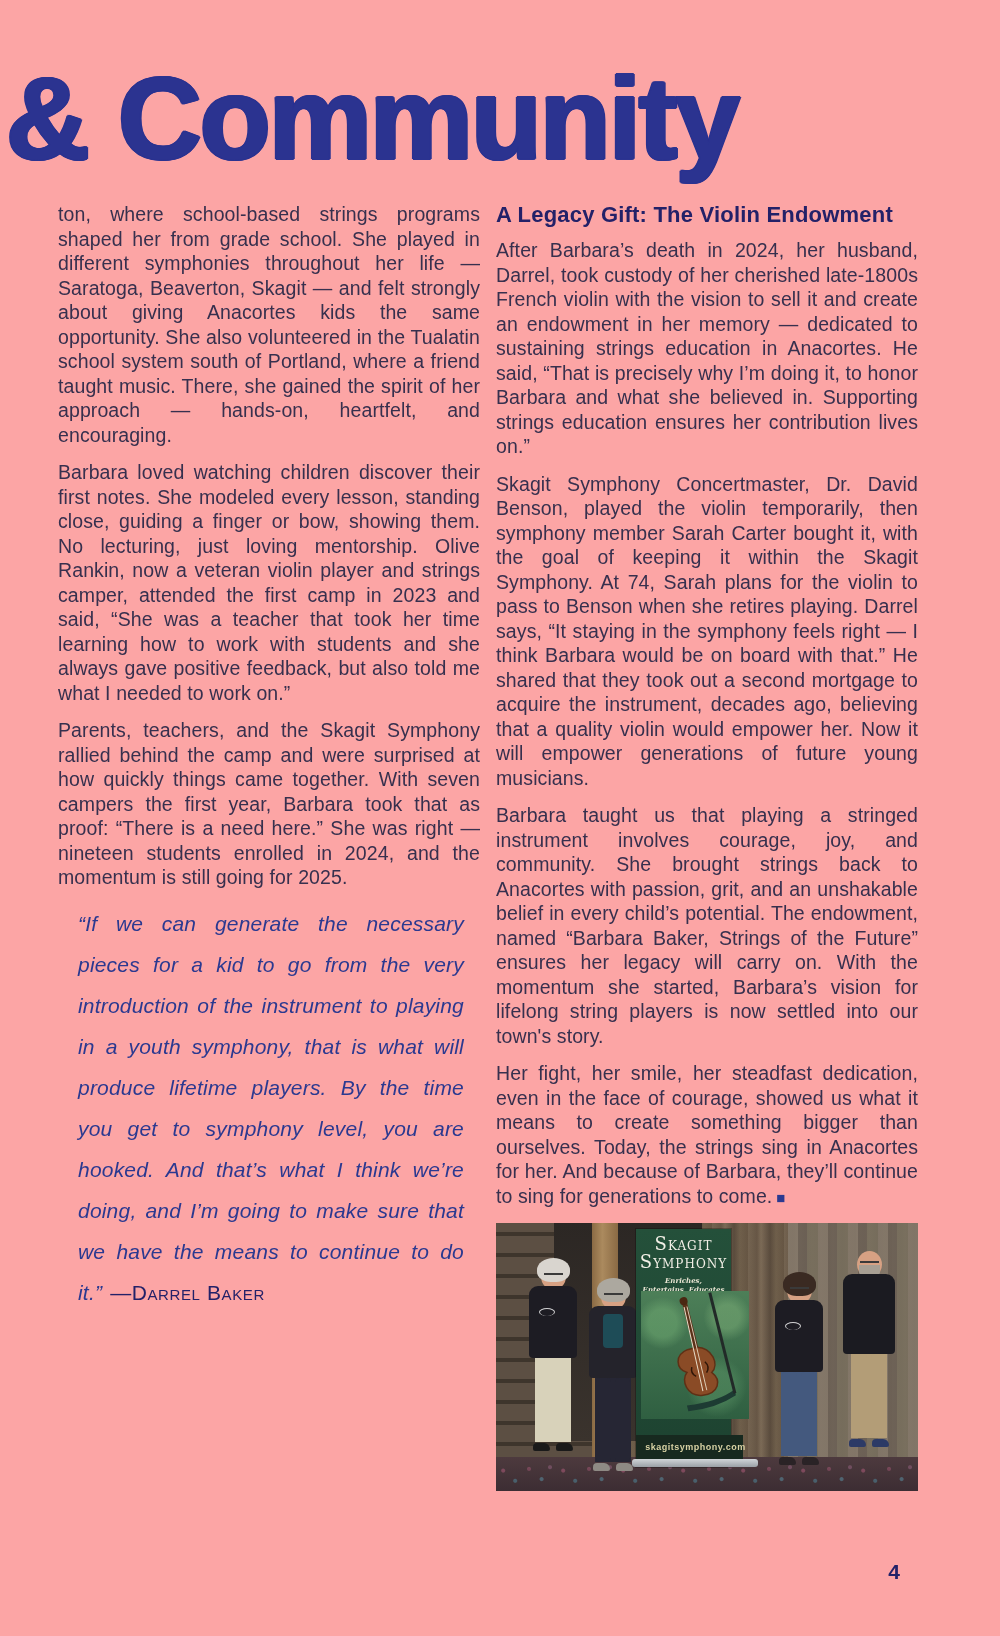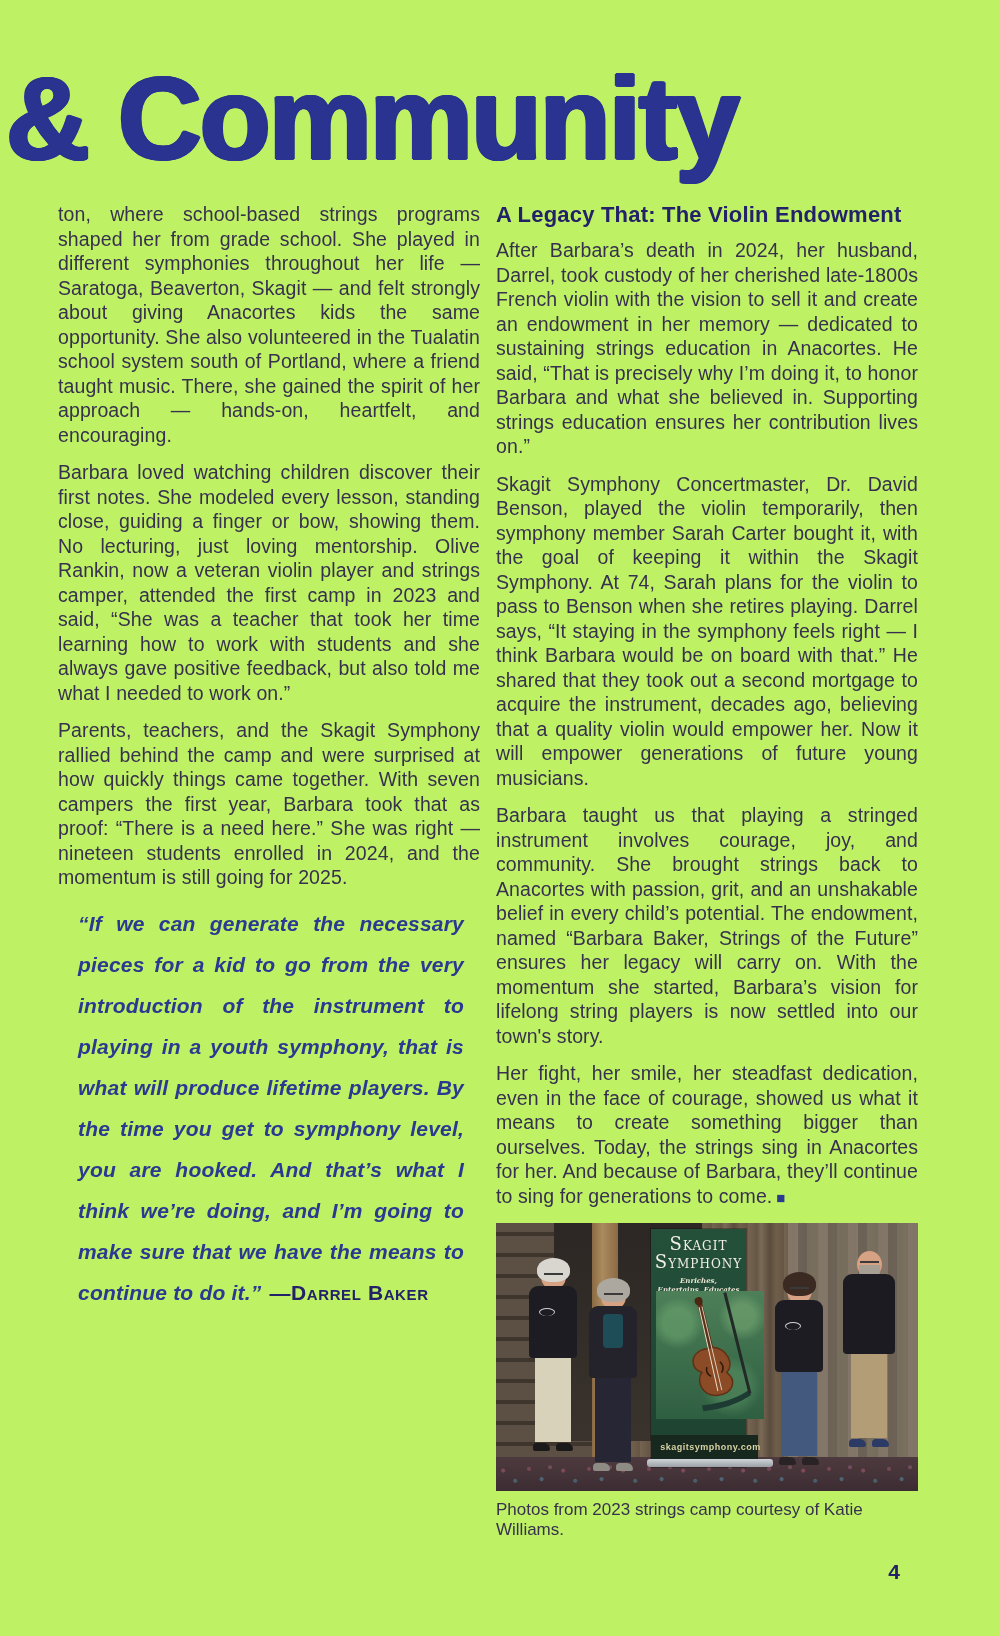--- a/index.html
+++ b/index.html
@@ -1,17 +1,17 @@
 <!DOCTYPE html>
 <html><head>
 <meta charset="utf-8">
 <style>
   html,body{margin:0;padding:0;background:#ffffff;}
   .page{
-    position:relative; width:1000px; height:1636px; background:#bef264;
+    position:relative; width:1000px; height:1636px; background:#fca5a5;
     font-family:"Liberation Sans", sans-serif; color:#37304e; overflow:hidden;
   }
   
   .headline{
     position:absolute; left:6px; top:52px; white-space:nowrap;
     font-size:116px; font-weight:bold; letter-spacing:-2px; color:#2b3390;
     text-shadow: 1px 0 currentColor,-1px 0 currentColor,0 1px currentColor,0 -1px currentColor,
                  1px 1px currentColor,-1px -1px currentColor,1px -1px currentColor,-1px 1px currentColor,
                  2px 0 currentColor,-2px 0 currentColor;
   }
@@ -25,21 +25,21 @@
     margin:0 0 13px 0; font-size:19.5px; line-height:24.5px;
     text-align:justify; color:#37304e; letter-spacing:0.1px;
   }
   .subhead{
     font-size:22px; font-weight:bold; color:#232168; letter-spacing:0.2px;
     margin:0 0 10px 0;
   }
   
   .pullquote{
     margin:12px 16px 16px 20px;
-    font-size:21px; line-height:41px; font-style:italic; font-weight:bold;
+    font-size:21px; line-height:41px; font-style:italic; font-weight:normal;
     color:#2b3990; text-align:justify; letter-spacing:0.2px;
   }
   .pullquote .attr{
     font-style:normal; font-variant:small-caps; letter-spacing:0.6px;
     color:#232168; margin-left:8px;
   }
   .endmark{ color:#2b3990; font-size:15px; margin-left:4px; font-style:normal; }
   
   .photo{
     position:relative; width:422px; height:268px; margin-top:6px; overflow:hidden;
@@ -70,21 +70,21 @@
       radial-gradient(circle at 12% 40%, rgba(170,90,120,.55) 0 1.5px, transparent 2.5px),
       radial-gradient(circle at 32% 70%, rgba(80,140,160,.5) 0 1.5px, transparent 2.5px),
       radial-gradient(circle at 55% 35%, rgba(170,90,120,.45) 0 1.5px, transparent 2.5px),
       radial-gradient(circle at 76% 65%, rgba(90,150,170,.5) 0 1.5px, transparent 2.5px),
       radial-gradient(circle at 90% 30%, rgba(150,100,130,.5) 0 1.5px, transparent 2.5px),
       linear-gradient(#4d3a3e,#3c2d33);
     background-size:60px 34px,60px 34px,60px 34px,60px 34px,60px 34px,100% 100%;
   }
   
   .banner{
-    position:absolute; left:155px; top:6px; width:95px; height:238px;
+    position:absolute; left:140px; top:6px; width:95px; height:238px;
     background:linear-gradient(#24503a,#1d4230);
     box-shadow:0 0 0 1px rgba(0,0,0,.25);
   }
   .banner .org{
     font-family:"DejaVu Serif", serif; color:#f2efe6; text-align:center;
     margin-top:7px; line-height:15px; letter-spacing:1px;
   }
   .banner .org span{ display:block; font-size:12px; text-transform:uppercase; }
   .banner .org span::first-letter{ font-size:18px; }
   .banner .tagline{
@@ -167,21 +167,21 @@
     <div class="col">
       <p>ton, where school-based strings programs shaped her from grade school. She played in different symphonies throughout her life — Saratoga, Beaverton, Skagit — and felt strongly about giving Anacortes kids the same opportunity. She also volunteered in the Tualatin school system south of Portland, where a friend taught music. There, she gained the spirit of her approach — hands-on, heartfelt, and encouraging.</p>
       <p>Barbara loved watching children discover their first notes. She modeled every lesson, standing close, guiding a finger or bow, showing them. No lecturing, just loving mentorship. Olive Rankin, now a veteran violin player and strings camper, attended the first camp in 2023 and said, “She was a teacher that took her time learning how to work with students and she always gave positive feedback, but also told me what I needed to work on.”</p>
       <p>Parents, teachers, and the Skagit Symphony rallied behind the camp and were surprised at how quickly things came together. With seven campers the first year, Barbara took that as proof: “There is a need here.” She was right — nineteen students enrolled in 2024, and the momentum is still going for 2025.</p>
       <div class="pullquote">
         <span>“If we can generate the necessary pieces for a kid to go from the very introduction of the instrument to playing in a youth symphony, that is what will produce lifetime players. By the time you get to symphony level, you are hooked. And that’s what I think we’re doing, and I’m going to make sure that we have the means to continue to do it.”</span><span class="attr">—Darrel Baker</span>
       </div>
     </div>
 
     <div class="col">
-      <h2 class="subhead">A Legacy That: The Violin Endowment</h2>
+      <h2 class="subhead">A Legacy Gift: The Violin Endowment</h2>
       <p>After Barbara’s death in 2024, her husband, Darrel, took custody of her cherished late-1800s French violin with the vision to sell it and create an endowment in her memory — dedicated to sustaining strings education in Anacortes. He said, “That is precisely why I’m doing it, to honor Barbara and what she believed in. Supporting strings education ensures her contribution lives on.”</p>
       <p>Skagit Symphony Concertmaster, Dr. David Benson, played the violin temporarily, then symphony member Sarah Carter bought it, with the goal of keeping it within the Skagit Symphony. At 74, Sarah plans for the violin to pass to Benson when she retires playing. Darrel says, “It staying in the symphony feels right — I think Barbara would be on board with that.” He shared that they took out a second mortgage to acquire the instrument, decades ago, believing that a quality violin would empower her. Now it will empower generations of future young musicians.</p>
       <p>Barbara taught us that playing a stringed instrument involves courage, joy, and community. She brought strings back to Anacortes with passion, grit, and an unshakable belief in every child’s potential. The endowment, named “Barbara Baker, Strings of the Future” ensures her legacy will carry on. With the momentum she started, Barbara’s vision for lifelong string players is now settled into our town's story.</p>
       <p><span>Her fight, her smile, her steadfast dedication, even in the face of courage, showed us what it means to create something bigger than ourselves. Today, the strings sing in Anacortes for her. And because of Barbara, they’ll continue to sing for generations to come.</span><span class="endmark">■</span></p>
 
       <div class="photo">
         <div class="stairs"></div>
         <div class="doorway"></div>
         <div class="post"></div>
         <div class="wall-right"></div>
@@ -266,18 +266,17 @@
             </div>
           <div class="torso"></div>
           <div class="legs"></div>
           <div class="shoes">
               <i></i>
               <i></i>
             </div>
         </div>
       </div>
 
-      <div class="caption">Photos from 2023 strings camp courtesy of Katie Williams.</div>
     </div>
   </div>
 
   <div class="folio">4</div>
 </div>
 
 </body></html>

